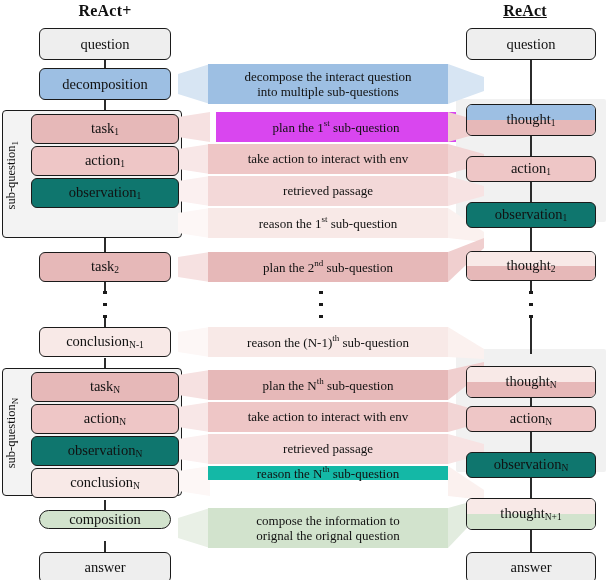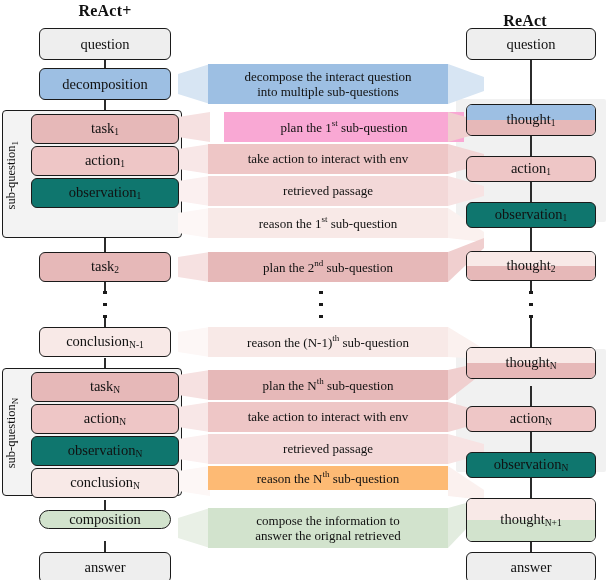--- a/index.html
+++ b/index.html
@@ -75,21 +75,21 @@
   .dots{position:absolute;display:flex;flex-direction:column;
         align-items:center;justify-content:space-between;}
   .dots i{display:block;width:3.2px;height:3.2px;background:#1a1a1a;}
 </style>
 </head>
 <body>
 
 <div class="canvas">
 
   <div class="col-title" style="left:20px;top:2px;width:170px;">ReAct+</div>
-  <div class="col-title" style="left:450px;top:12px;width:150px;">ReAct</div>
+  <div class="col-title" style="left:450px;top:2px;width:150px;text-decoration:underline;">ReAct</div>
 
   <div class="panel-gray" style="left:456px;top:99px;width:150px;height:123px;"></div>
   <div class="panel-gray" style="left:456px;top:349px;width:150px;height:123px;"></div>
 
   <div class="vline" style="left:104px;top:60px;height:14px;"></div>
   <div class="vline" style="left:104px;top:98px;height:14px;"></div>
   <div class="vline" style="left:104px;top:142px;height:4px;"></div>
   <div class="vline" style="left:104px;top:174px;height:4px;"></div>
   <div class="vline" style="left:104px;top:206px;height:4px;"></div>
   <div class="vline" style="left:104px;top:238px;height:14px;"></div>
@@ -138,21 +138,21 @@
     <svg width="36" height="40">
         <polygon points="0,0 36,13 36,27 0,40" fill="#d7e5f3"></polygon>
       </svg>
   </div>
 
   <div class="wedge" style="left:178px;top:112px;width:32px;height:30px;">
     <svg width="32" height="30">
         <polygon points="0,5 32,0 32,30 0,25" fill="#f6e1e1"></polygon>
       </svg>
   </div>
-  <div class="band" style="left:224px;top:112px;width:240px;height:30px;background:#f9a8d4;">
+  <div class="band" style="left:216px;top:112px;width:240px;height:30px;background:#d946ef;">
     <span><span>plan the 1</span><sup>st</sup><span> sub-question</span></span>
   </div>
   <div class="wedge" style="left:448px;top:112px;width:36px;height:30px;">
     <svg width="36" height="30">
         <polygon points="0,0 36,10 36,20 0,30" fill="#f0cfcf"></polygon>
       </svg>
   </div>
 
   <div class="wedge" style="left:178px;top:144px;width:32px;height:30px;">
     <svg width="32" height="30">
@@ -264,38 +264,38 @@
     <svg width="36" height="30">
         <polygon points="0,0 36,10 36,20 0,30" fill="#f7e3e3"></polygon>
       </svg>
   </div>
 
   <div class="wedge" style="left:178px;top:466px;width:32px;height:30px;">
     <svg width="32" height="30">
         <polygon points="0,5 32,0 32,30 0,25" fill="#fdf7f6"></polygon>
       </svg>
   </div>
-  <div class="band" style="left:208px;top:466px;width:240px;height:24px;background:#fdba74;">
+  <div class="band" style="left:208px;top:466px;width:240px;height:14px;background:#14b8a6;">
     <span><span>reason the N</span><sup>th</sup><span> sub-question</span></span>
   </div>
   <div class="wedge" style="left:448px;top:466px;width:36px;height:38px;">
     <svg width="36" height="38">
         <polygon points="0,0 36,24 36,34 0,30" fill="#fbf1ef"></polygon>
       </svg>
   </div>
 
   <div class="wedge" style="left:178px;top:508px;width:32px;height:40px;">
     <svg width="32" height="40">
         <polygon points="0,10 32,0 32,40 0,30" fill="#e9f0e6"></polygon>
       </svg>
   </div>
   <div class="band two" style="left:208px;top:508px;width:240px;height:40px;background:#d2e3cd;">
     <div>
       <span>compose the information to</span><br>
-      <span>answer the orignal retrieved</span>
+      <span>orignal the orignal question</span>
     </div>
   </div>
   <div class="wedge" style="left:448px;top:498px;width:36px;height:50px;">
     <svg width="36" height="50">
         <polygon points="0,10 36,0 36,12 0,50" fill="#e2ecdf"></polygon>
       </svg>
   </div>
 
   <div class="node f-gray" style="left:39px;top:28px;width:132px;height:32px;">
     <span class="lbl">question</span>
@@ -359,34 +359,34 @@
   <div class="node f-p3" style="left:466px;top:202px;width:130px;height:26px;">
     <span class="lbl"><span>observation</span><sub>1</sub></span>
   </div>
 
   <div class="node split" style="left:466px;top:251px;width:130px;height:30px;text-align:center;">
     <span class="top" style="background:#f8e9e7;"></span>
     <span class="bot" style="background:#e6b8b8;"></span>
     <span class="lbl"><span>thought</span><sub>2</sub></span>
   </div>
 
-  <div class="node split" style="left:466px;top:347px;width:130px;height:32px;">
+  <div class="node split" style="left:466px;top:366px;width:130px;height:32px;">
     <span class="top" style="background:#f8e9e7;"></span>
     <span class="bot" style="background:#e6b8b8;"></span>
     <span class="lbl"><span>thought</span><sub>N</sub></span>
   </div>
 
   <div class="node f-p2" style="left:466px;top:406px;width:130px;height:26px;">
     <span class="lbl"><span>action</span><sub>N</sub></span>
   </div>
   <div class="node f-p3" style="left:466px;top:452px;width:130px;height:26px;">
     <span class="lbl"><span>observation</span><sub>N</sub></span>
   </div>
 
-  <div class="node split" style="left:466px;top:498px;width:130px;height:44px;">
+  <div class="node split" style="left:466px;top:498px;width:130px;height:32px;">
     <span class="top" style="background:#f8e9e7;"></span>
     <span class="bot" style="background:#d2e3cd;"></span>
     <span class="lbl"><span>thought</span><sub>N+1</sub></span>
   </div>
 
   <div class="node f-gray" style="left:466px;top:552px;width:130px;height:31px;">
     <span class="lbl">answer</span>
   </div>
 
   <div class="dots" style="left:103px;top:291px;width:4px;height:27px;">

